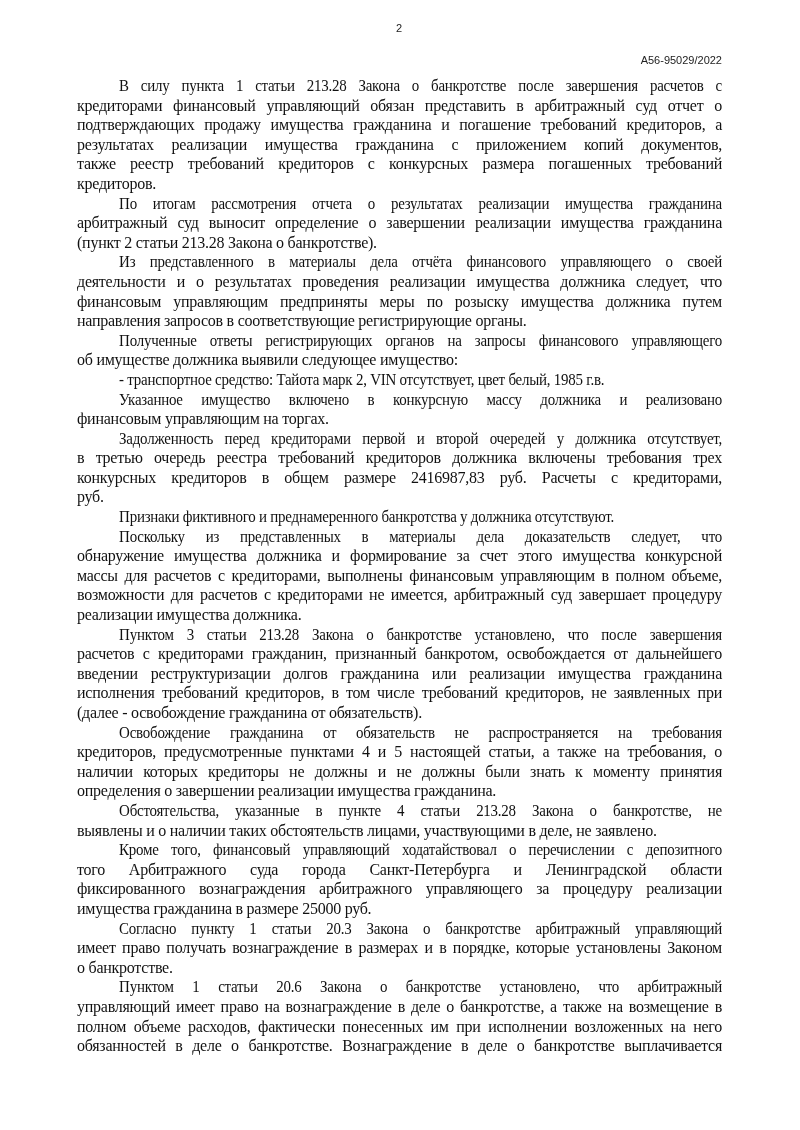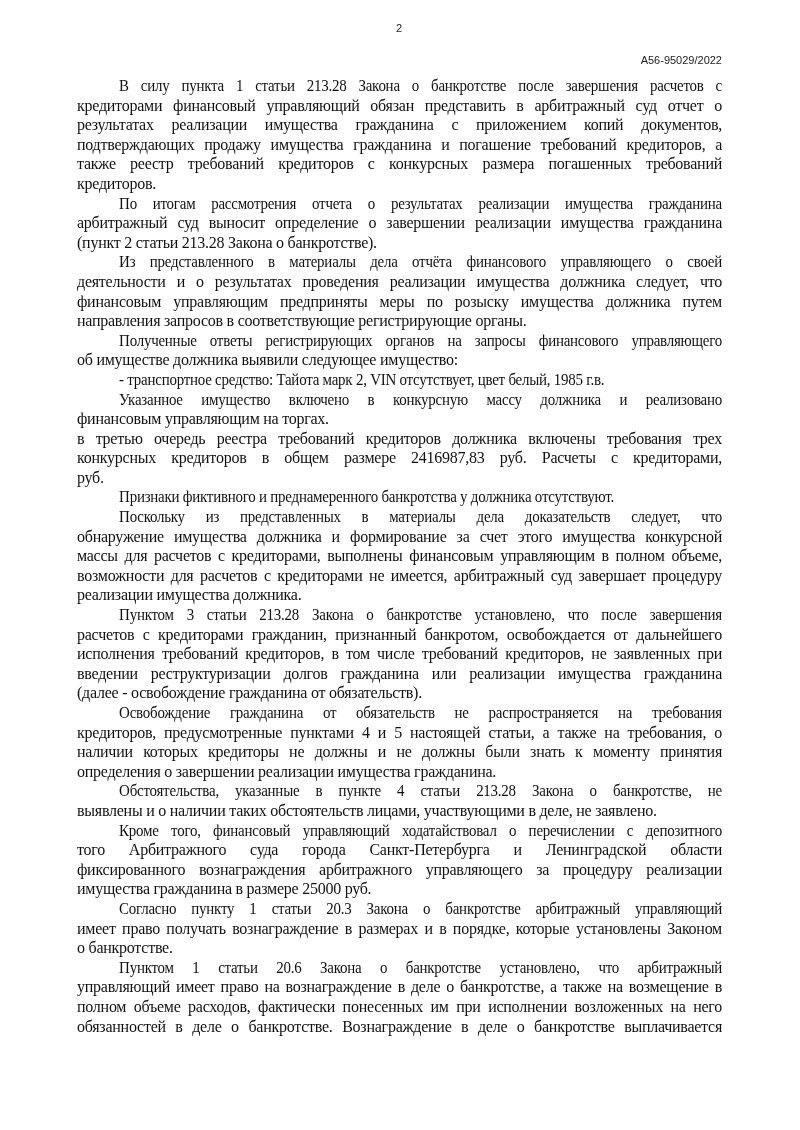--- a/index.html
+++ b/index.html
@@ -22,24 +22,24 @@
   <div class="hdr hdr-case">А56-95029/2022</div>
   <div class="body" id="doc-body">
       <div>
         <div class="line ind">
           <span style="width: 106.977%; transform: scaleX(0.934783);">В силу пункта 1 статьи 213.28 Закона о банкротстве после завершения расчетов с</span>
         </div>
         <div class="line">
           <span>кредиторами финансовый управляющий обязан представить в арбитражный суд отчет о</span>
         </div>
         <div class="line">
+          <span>подтверждающих продажу имущества гражданина и погашение требований кредиторов, а</span>
+        </div>
+        <div class="line">
           <span>результатах реализации имущества гражданина с приложением копий документов,</span>
-        </div>
-        <div class="line">
-          <span>подтверждающих продажу имущества гражданина и погашение требований кредиторов, а</span>
         </div>
         <div class="line">
           <span>также реестр требований кредиторов с конкурсных размера погашенных требований</span>
         </div>
         <div class="line last">
           <span>кредиторов.</span>
         </div>
       </div>
       <div>
         <div class="line ind">
@@ -81,20 +81,23 @@
       </div>
       <div>
         <div class="line ind">
           <span style="width: 106.977%; transform: scaleX(0.934783);">Указанное имущество включено в конкурсную массу должника и реализовано</span>
         </div>
         <div class="line last">
           <span>финансовым управляющим на торгах.</span>
         </div>
       </div>
       <div>
+        <div class="line ind">
+          <span style="width: 106.977%; transform: scaleX(0.934783);">Задолженность перед кредиторами первой и второй очередей у должника отсутствует,</span>
+        </div>
         <div class="line">
           <span>в третью очередь реестра требований кредиторов должника включены требования трех</span>
         </div>
         <div class="line">
           <span>конкурсных кредиторов в общем размере 2416987,83 руб.  Расчеты с кредиторами,</span>
         </div>
         <div class="line last">
           <span>руб.</span>
         </div>
       </div>
@@ -121,24 +124,24 @@
         </div>
       </div>
       <div>
         <div class="line ind">
           <span style="width: 106.977%; transform: scaleX(0.934783);">Пунктом 3 статьи 213.28 Закона о банкротстве установлено, что после завершения</span>
         </div>
         <div class="line">
           <span>расчетов с кредиторами гражданин, признанный банкротом, освобождается от дальнейшего</span>
         </div>
         <div class="line">
+          <span>введении реструктуризации долгов гражданина или реализации имущества гражданина</span>
+        </div>
+        <div class="line">
           <span>исполнения требований кредиторов, в том числе требований кредиторов, не заявленных при</span>
-        </div>
-        <div class="line">
-          <span>введении реструктуризации долгов гражданина или реализации имущества гражданина</span>
         </div>
         <div class="line last">
           <span>(далее - освобождение гражданина от обязательств).</span>
         </div>
       </div>
       <div>
         <div class="line ind">
           <span style="width: 106.977%; transform: scaleX(0.934783);">Освобождение гражданина от обязательств не распространяется на требования</span>
         </div>
         <div class="line">

